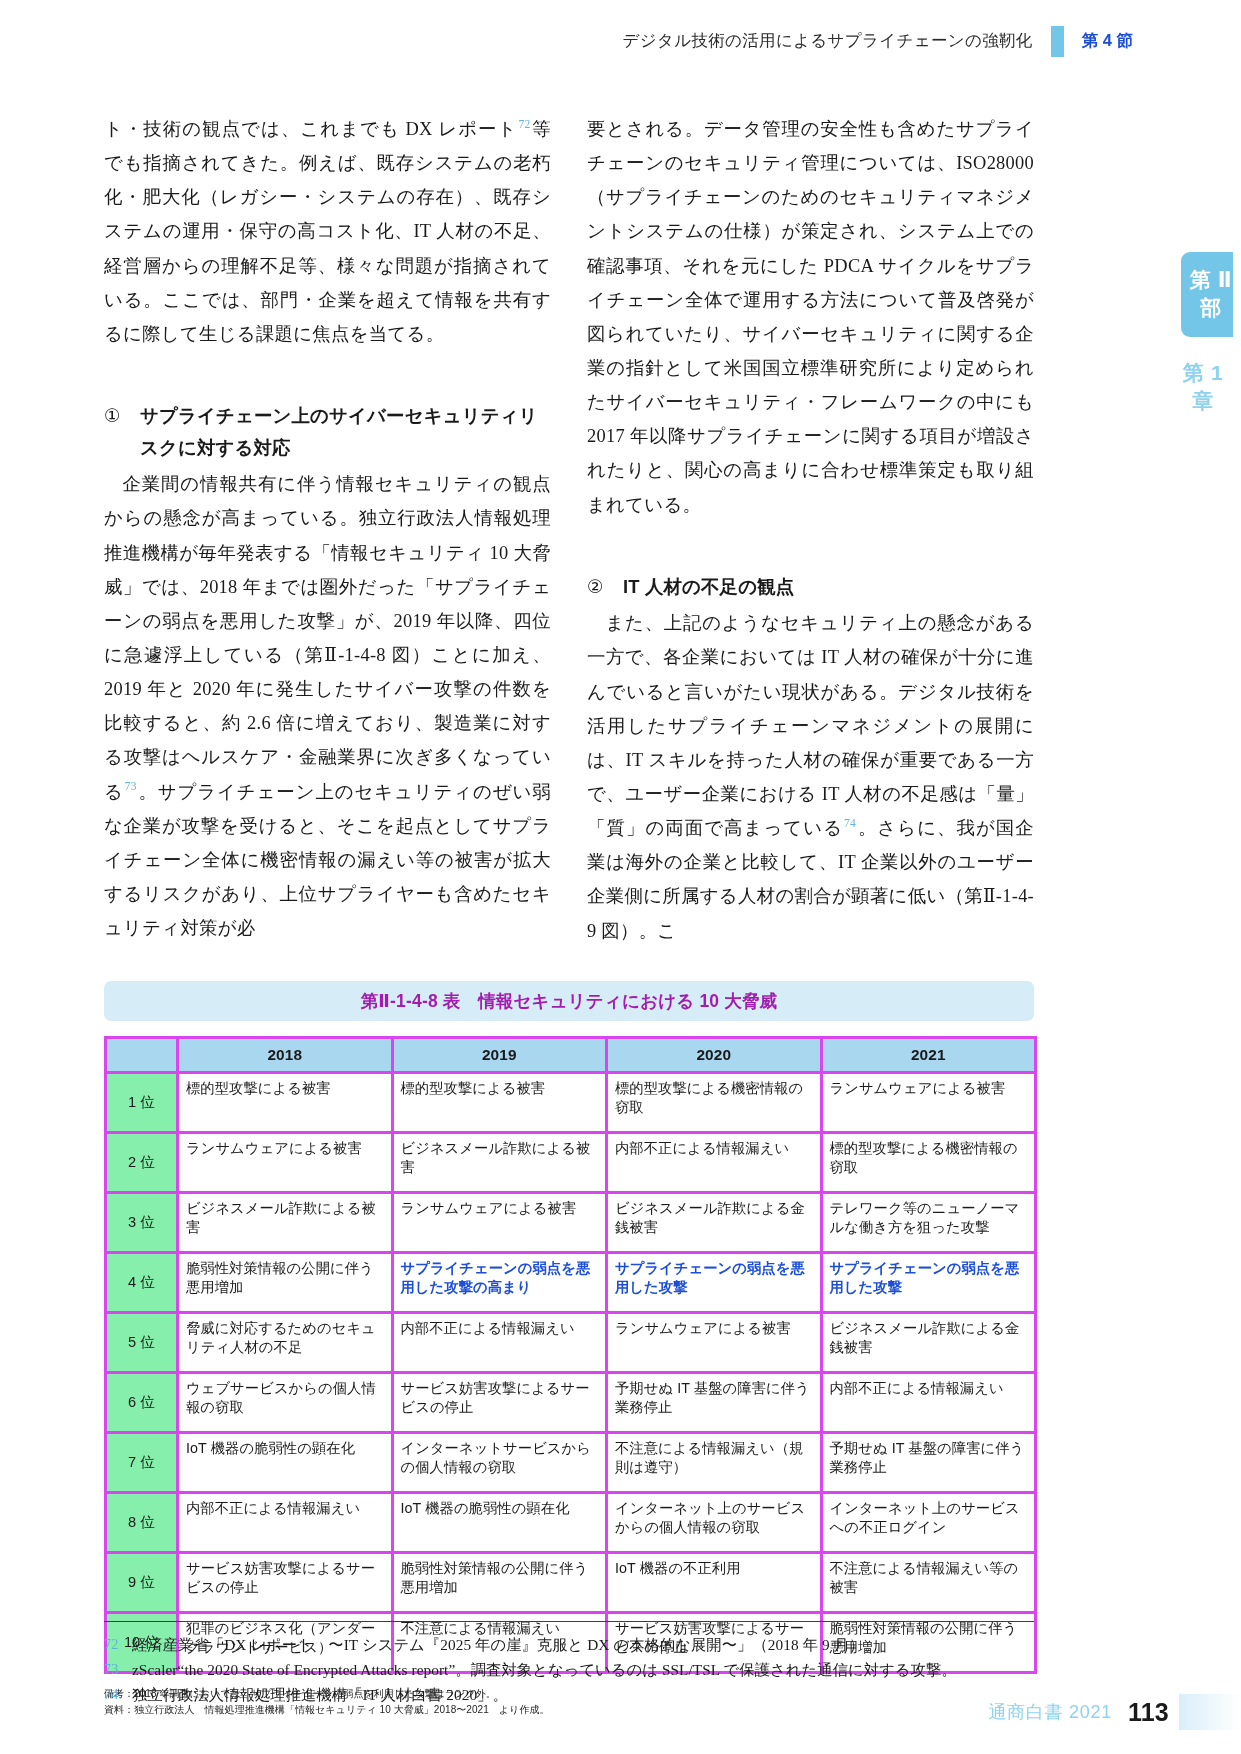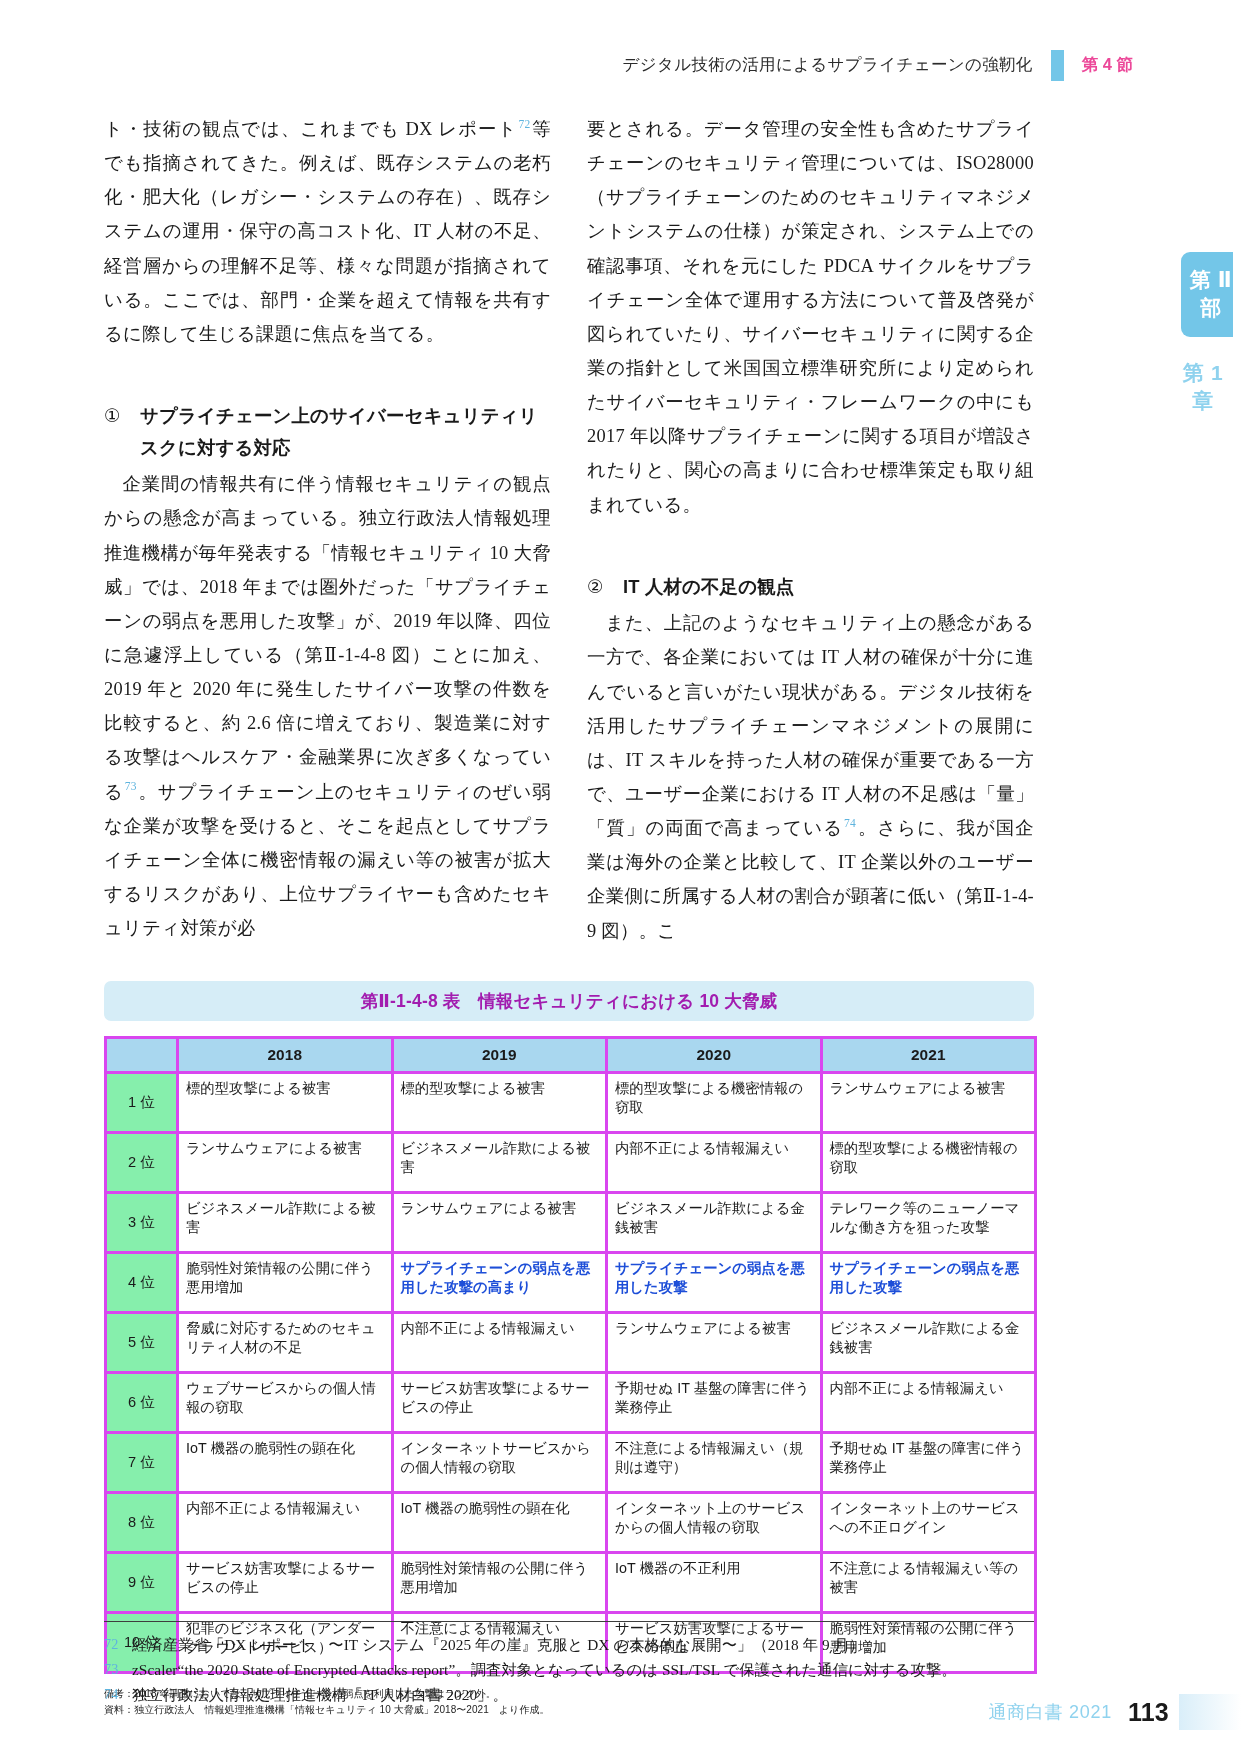--- a/index.html
+++ b/index.html
@@ -26,41 +26,40 @@
     position: absolute;
     top: 24px;
     left: 0;
     width: 1241px;
     height: 34px;
     display: flex;
     align-items: center;
     justify-content: flex-end;
     padding-right: 108px;
     box-sizing: border-box;
-    margin-top: 24px;
   }
   .running-head .rh-title {
     font-family: "Liberation Sans", "DejaVu Sans", sans-serif;
     font-size: 16.5px;
     letter-spacing: .02em;
     color: #2b2b2b;
     white-space: nowrap;
   }
   .running-head .rh-bar {
     width: 13px;
     height: 31px;
     background: #73c6e8;
     margin: 0 18px;
     flex: none;
   }
   .running-head .rh-section {
     font-family: "Liberation Sans", "DejaVu Sans", sans-serif;
     font-size: 16.5px;
     font-weight: bold;
-    color: #ec4899;
+    color: #1d4ed8;
     white-space: nowrap;
   }
 
   
   .side-tabs {
     position: absolute;
     right: 0;
     top: 252px;
     width: 60px;
     display: flex;

